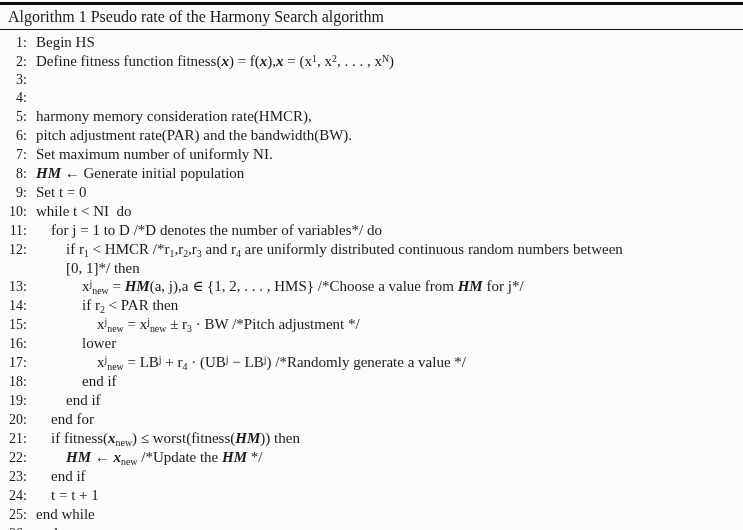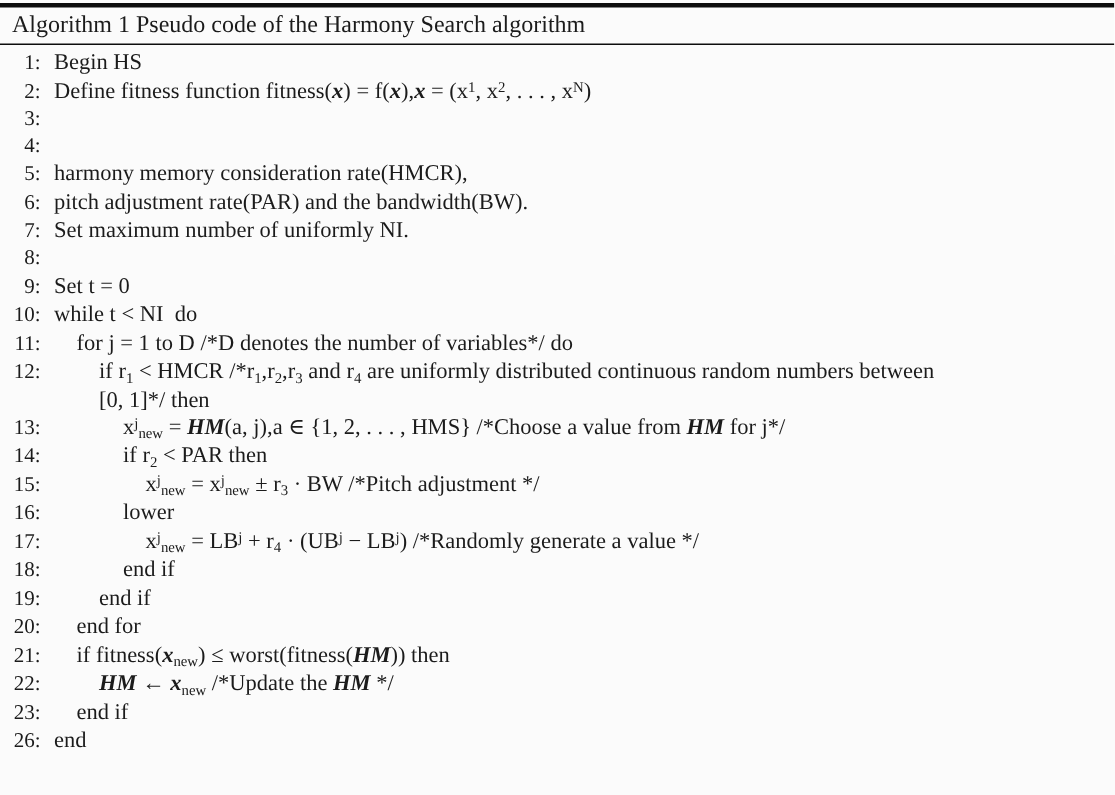--- a/index.html
+++ b/index.html
@@ -67,44 +67,46 @@
     line-height: 0;
   }
 </style>
 </head>
 <body>
 
 <div class="page">
   <div class="rule thick"></div>
   <div class="algo-header">
     <span class="bf">Algorithm 1</span>
-    <span>Pseudo code of the Harmony Search algorithm</span>
+    <span>Pseudo rate of the Harmony Search algorithm</span>
   </div>
   <div class="rule thin"></div>
   <div class="algo-body" id="algo-body">
       <div class="algo-line"><span class="line-no">1:</span><span class="line-content ind0"><span class="seg bf">Begin HS</span></span></div>
       <div class="algo-line"><span class="line-no">2:</span><span class="line-content ind0"><span class="seg">Define fitness function </span><span class="seg it">fitness</span><span class="seg">(</span><span class="seg bi">x</span><span class="seg">) = </span><span class="seg it">f</span><span class="seg">(</span><span class="seg bi">x</span><span class="seg">),</span><span class="seg bi">x</span><span class="seg"> = (</span><span class="seg it">x</span><span class="seg sup">1</span><span class="seg">, </span><span class="seg it">x</span><span class="seg sup">2</span><span class="seg">, . . . , </span><span class="seg it">x</span><span class="seg it sup">N</span><span class="seg">)</span></span></div>
       <div class="algo-line"><span class="line-no">3:</span></div>
       <div class="algo-line"><span class="line-no">4:</span></div>
       <div class="algo-line"><span class="line-no">5:</span><span class="line-content ind0"><span class="seg">harmony memory consideration rate(</span><span class="seg it">HMCR</span><span class="seg">),</span></span></div>
       <div class="algo-line"><span class="line-no">6:</span><span class="line-content ind0"><span class="seg">pitch adjustment rate(</span><span class="seg it">PAR</span><span class="seg">) and the bandwidth(</span><span class="seg it">BW</span><span class="seg">).</span></span></div>
       <div class="algo-line"><span class="line-no">7:</span><span class="line-content ind0"><span class="seg">Set maximum number of uniformly </span><span class="seg it">NI</span><span class="seg">.</span></span></div>
-      <div class="algo-line"><span class="line-no">8:</span></div>
+      <div class="algo-line"><span class="line-no">8:</span><span class="line-content ind0"><span class="seg bi">HM</span><span class="seg"> ← Generate initial population</span></span></div>
       <div class="algo-line"><span class="line-no">9:</span><span class="line-content ind0"><span class="seg">Set </span><span class="seg it">t</span><span class="seg"> = 0</span></span></div>
       <div class="algo-line"><span class="line-no">10:</span><span class="line-content ind0"><span class="seg bf">while </span><span class="seg it">t</span><span class="seg"> &lt; </span><span class="seg it">NI</span><span class="seg">  </span><span class="seg bf">do</span></span></div>
       <div class="algo-line"><span class="line-no">11:</span><span class="line-content ind1"><span class="seg bf">for </span><span class="seg it">j</span><span class="seg"> = 1 to </span><span class="seg it">D</span><span class="seg"> /*</span><span class="seg it">D</span><span class="seg"> denotes the number of variables*/ </span><span class="seg bf">do</span></span></div>
       <div class="algo-line"><span class="line-no">12:</span><span class="line-content ind2"><span class="seg bf">if </span><span class="seg it">r</span><span class="seg sub">1</span><span class="seg"> &lt; </span><span class="seg it">HMCR</span><span class="seg"> /*</span><span class="seg it">r</span><span class="seg sub">1</span><span class="seg">,</span><span class="seg it">r</span><span class="seg sub">2</span><span class="seg">,</span><span class="seg it">r</span><span class="seg sub">3</span><span class="seg"> and </span><span class="seg it">r</span><span class="seg sub">4</span><span class="seg"> are uniformly distributed continuous random numbers between</span></span></div>
       <div class="algo-line"><span class="line-no"></span><span class="line-content ind2"><span class="seg">[0, 1]*/ </span><span class="seg bf">then</span></span></div>
       <div class="algo-line"><span class="line-no">13:</span><span class="line-content ind3"><span class="seg it">x</span><span class="seg it sup">j</span><span class="seg it sub">new</span><span class="seg"> = </span><span class="seg bi">HM</span><span class="seg">(</span><span class="seg it">a, j</span><span class="seg">),</span><span class="seg it">a</span><span class="seg"> ∈ {1, 2, . . . , </span><span class="seg it">HMS</span><span class="seg">} /*Choose a value from </span><span class="seg bi">HM</span><span class="seg"> for </span><span class="seg it">j</span><span class="seg">*/</span></span></div>
       <div class="algo-line"><span class="line-no">14:</span><span class="line-content ind3"><span class="seg bf">if </span><span class="seg it">r</span><span class="seg sub">2</span><span class="seg"> &lt; </span><span class="seg it">PAR</span><span class="seg"> </span><span class="seg bf">then</span></span></div>
       <div class="algo-line"><span class="line-no">15:</span><span class="line-content ind4"><span class="seg it">x</span><span class="seg it sup">j</span><span class="seg it sub">new</span><span class="seg"> = </span><span class="seg it">x</span><span class="seg it sup">j</span><span class="seg it sub">new</span><span class="seg"> ± </span><span class="seg it">r</span><span class="seg sub">3</span><span class="seg"> · </span><span class="seg it">BW</span><span class="seg"> /*Pitch adjustment */</span></span></div>
       <div class="algo-line"><span class="line-no">16:</span><span class="line-content ind3"><span class="seg bf">lower</span></span></div>
       <div class="algo-line"><span class="line-no">17:</span><span class="line-content ind4"><span class="seg it">x</span><span class="seg it sup">j</span><span class="seg it sub">new</span><span class="seg"> = </span><span class="seg it">LB</span><span class="seg it sup">j</span><span class="seg"> + </span><span class="seg it">r</span><span class="seg sub">4</span><span class="seg"> · (</span><span class="seg it">UB</span><span class="seg it sup">j</span><span class="seg"> − </span><span class="seg it">LB</span><span class="seg it sup">j</span><span class="seg">) /*Randomly generate a value */</span></span></div>
       <div class="algo-line"><span class="line-no">18:</span><span class="line-content ind3"><span class="seg bf">end if</span></span></div>
       <div class="algo-line"><span class="line-no">19:</span><span class="line-content ind2"><span class="seg bf">end if</span></span></div>
       <div class="algo-line"><span class="line-no">20:</span><span class="line-content ind1"><span class="seg bf">end for</span></span></div>
       <div class="algo-line"><span class="line-no">21:</span><span class="line-content ind1"><span class="seg bf">if </span><span class="seg it">fitness</span><span class="seg">(</span><span class="seg bi">x</span><span class="seg it sub">new</span><span class="seg">) ≤ </span><span class="seg it">worst</span><span class="seg">(</span><span class="seg it">fitness</span><span class="seg">(</span><span class="seg bi">HM</span><span class="seg">)) </span><span class="seg bf">then</span></span></div>
       <div class="algo-line"><span class="line-no">22:</span><span class="line-content ind2"><span class="seg bi">HM</span><span class="seg"> ← </span><span class="seg bi">x</span><span class="seg it sub">new</span><span class="seg"> /*Update the </span><span class="seg bi">HM</span><span class="seg"> */</span></span></div>
       <div class="algo-line"><span class="line-no">23:</span><span class="line-content ind1"><span class="seg bf">end if</span></span></div>
+      <div class="algo-line"><span class="line-no">24:</span><span class="line-content ind1"><span class="seg it">t</span><span class="seg"> = </span><span class="seg it">t</span><span class="seg"> + 1</span></span></div>
+      <div class="algo-line"><span class="line-no">25:</span><span class="line-content ind0"><span class="seg bf">end while</span></span></div>
       <div class="algo-line"><span class="line-no">26:</span><span class="line-content ind0"><span class="seg bf">end</span></span></div>
     </div>
 
 </div>
 
 </body></html>

